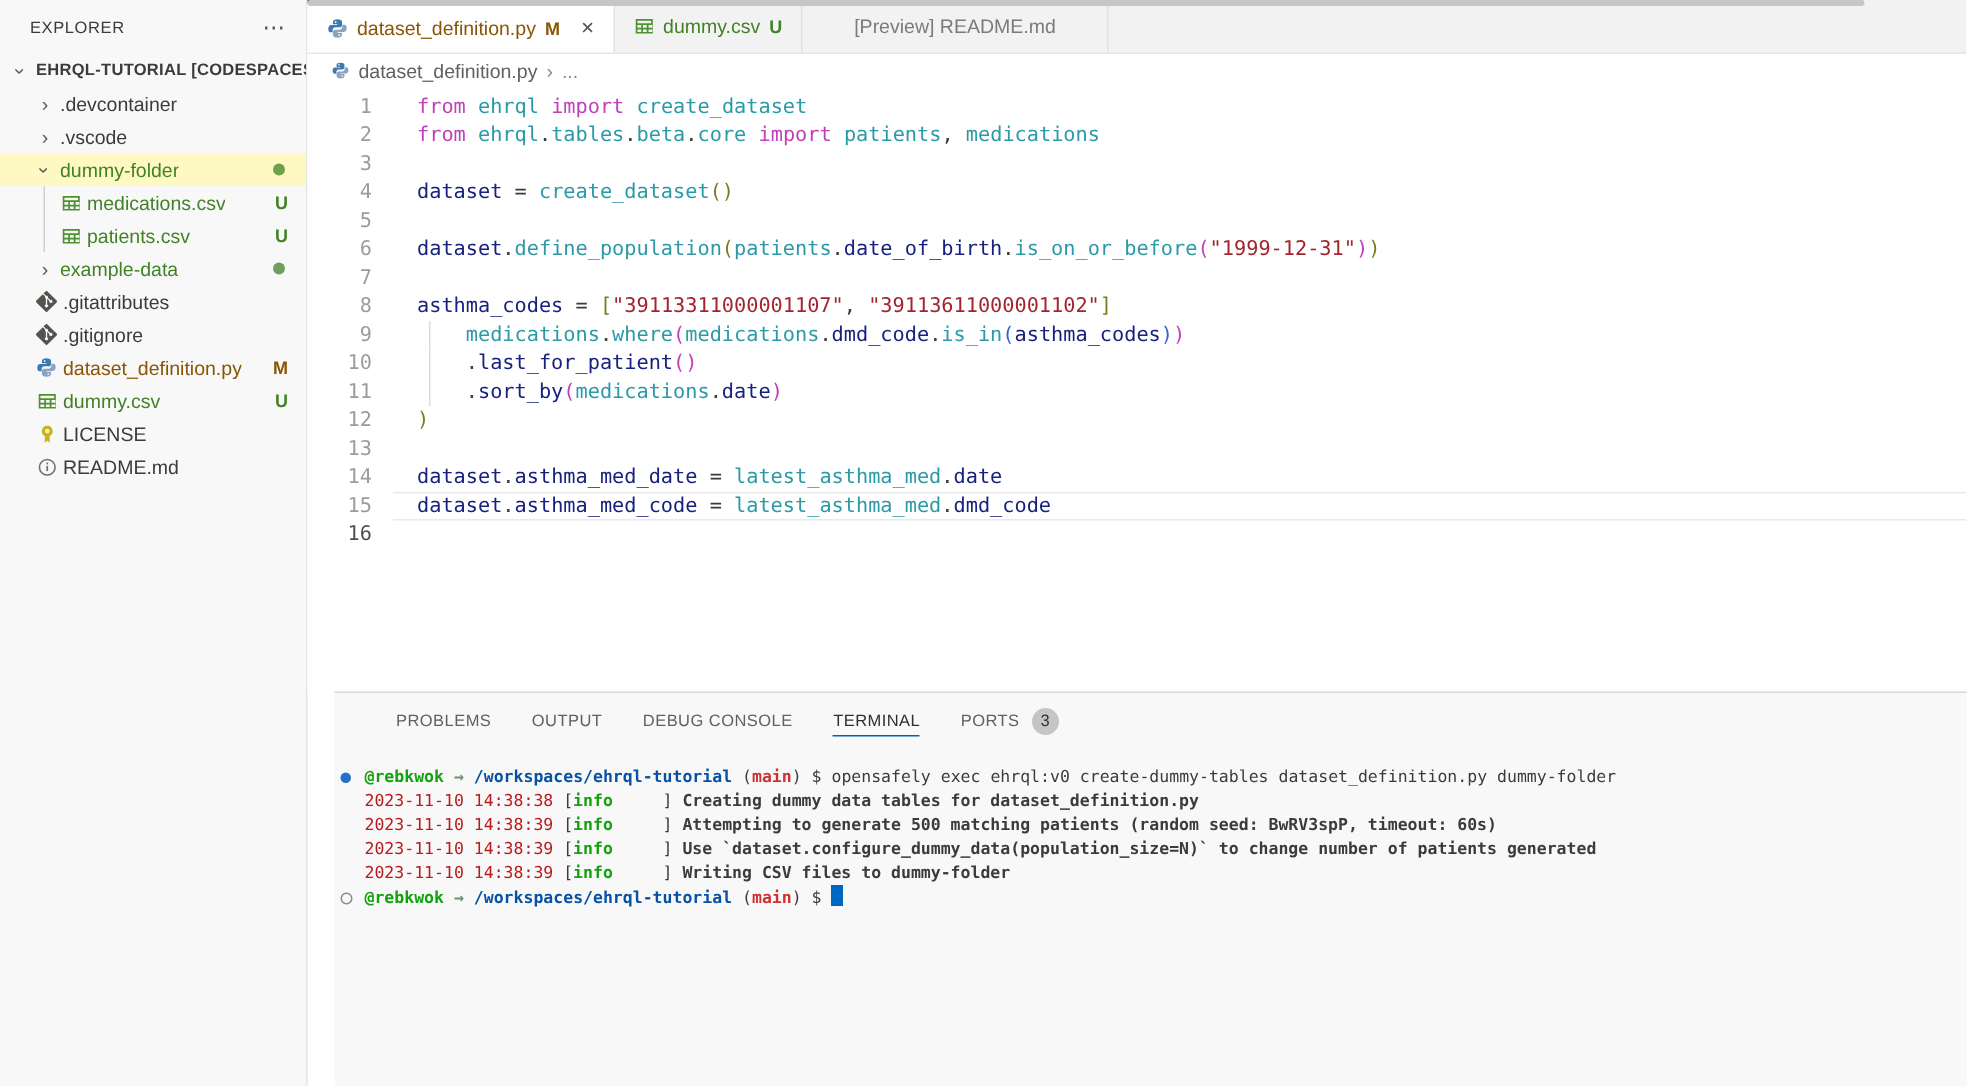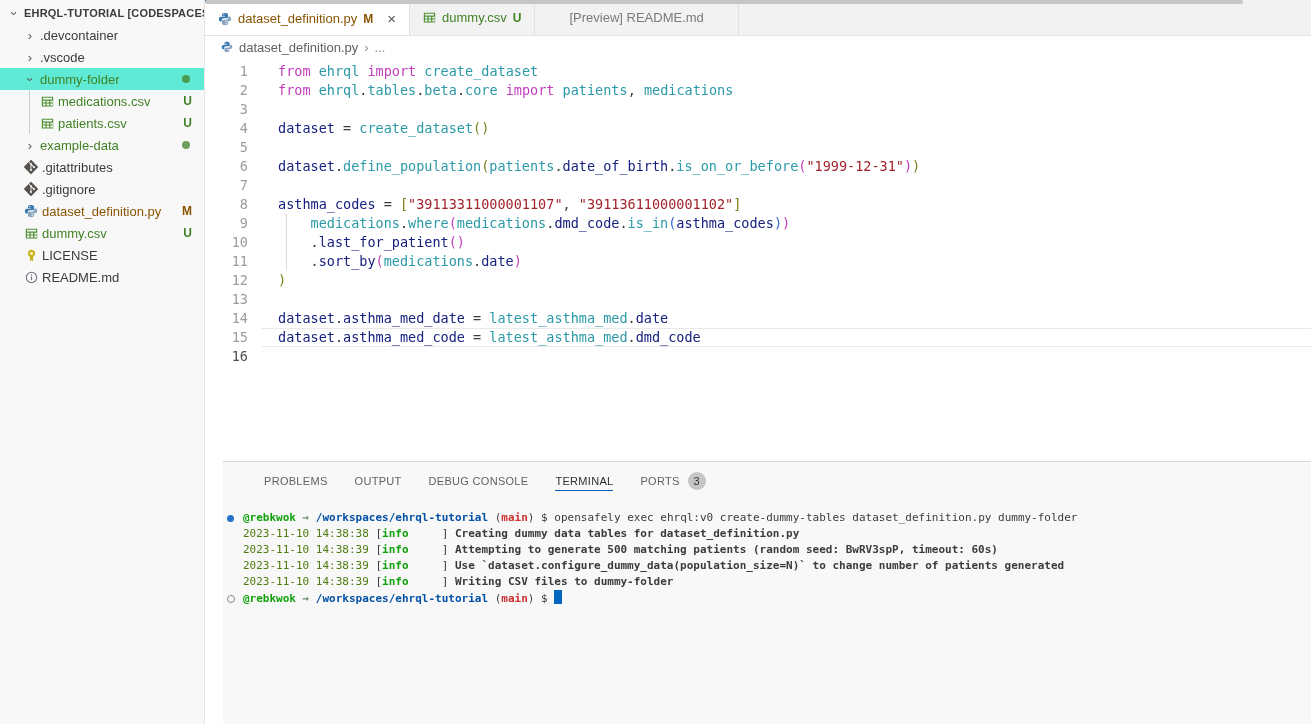--- a/index.html
+++ b/index.html
@@ -8,21 +8,21 @@
     background:#ffffff;font-family:"Liberation Sans",sans-serif;
     font-size:13px;color:#3b3b3b;-webkit-font-smoothing:antialiased;
   }
   
   .sidebar{position:absolute;left:0;top:0;width:204px;height:724px;background:#f8f8f8;border-right:1px solid #e5e5e5;}
   .sb-header{display:flex;justify-content:space-between;align-items:center;padding:13px 14px 9px 20px;}
   .sb-title{font-size:11px;letter-spacing:.4px;color:#3b3b3b;}
   .sb-actions{color:#555;font-size:15px;line-height:10px;cursor:pointer;}
   .tree{padding-top:2px;}
   .trow{height:22px;display:flex;align-items:center;position:relative;cursor:pointer;}
-  .trow.selected{background:#5eead4;justify-content:center;}
+  .trow.selected{background:#fef9c3;justify-content:center;}
   .trow .chev{width:16px;text-align:center;color:#5a5a5a;font-size:13px;flex:none;display:inline-block;}
   .trow .chev.down{transform:rotate(90deg);}
   .trow .ticon{width:18px;flex:none;display:flex;align-items:center;justify-content:center;}
   .trow .tlabel{margin-left:2px;white-space:nowrap;overflow:hidden;}
   .trow.root .tlabel{font-weight:bold;font-size:11px;letter-spacing:.2px;}
   .trow .badge{margin-left:auto;margin-right:12px;font-weight:bold;font-size:12px;}
   .trow .gdot{margin-left:auto;margin-right:14px;width:8px;height:8px;border-radius:50%;background:var(--git-green);opacity:.75;}
   .trow.guide::before{content:"";position:absolute;left:29px;top:0;bottom:0;width:1px;background:#d0d0d0;}
   .lvl0{padding-left:6px;} .lvl1{padding-left:22px;} .lvl2{padding-left:38px;}
   .c-green{color:var(--git-green);} .c-modified{color:var(--git-modified);} .c-dim{color:#7a7a7a;}
@@ -60,31 +60,35 @@
   .term{position:relative;padding:11px 0 0 0;font-family:"DejaVu Sans Mono",monospace;font-size:11px;}
   .tline{height:16px;line-height:16px;padding-left:20px;white-space:pre;position:relative;}
   .tline .marker{position:absolute;left:4px;top:5px;width:7px;height:7px;border-radius:50%;}
   .marker.filled{background:var(--marker-blue);}
   .marker.hollow{background:transparent;border:1px solid #8a8a8a;width:6px;height:6px;}
   .t-u{color:var(--info-green);font-weight:bold;}
   .t-a{color:#6f8f6f;font-weight:bold;}
   .t-path{color:var(--path-blue);font-weight:bold;}
   .t-branch{color:var(--branch-red);font-weight:bold;}
   .t-p{color:#3b3b3b;}
-  .t-ts{color:#4d7c0f;}
+  .t-ts{color:#b91c1c;}
   .t-info{color:var(--info-green);font-weight:bold;}
   .t-msg{color:#3b3b3b;font-weight:bold;}
   .t-cmd{color:#3b3b3b;}
   .cursor{display:inline-block;width:8px;height:14px;background:var(--cursor-blue);vertical-align:-2px;}
   .icon{display:inline-flex;align-items:center;justify-content:center;}
 </style>
 </head>
 <body>
 
 <aside class="sidebar">
+  <div class="sb-header">
+    <span class="sb-title">EXPLORER</span>
+    <span class="sb-actions">⋯</span>
+  </div>
   <div class="tree" id="tree">
       <div class="trow lvl0 root">
         <span class="chev down">›</span>
         <span class="tlabel">EHRQL-TUTORIAL [CODESPACES:...</span>
       </div>
       <div class="trow lvl1">
         <span class="chev">›</span>
         <span class="tlabel">.devcontainer</span>
       </div>
       <div class="trow lvl1">

